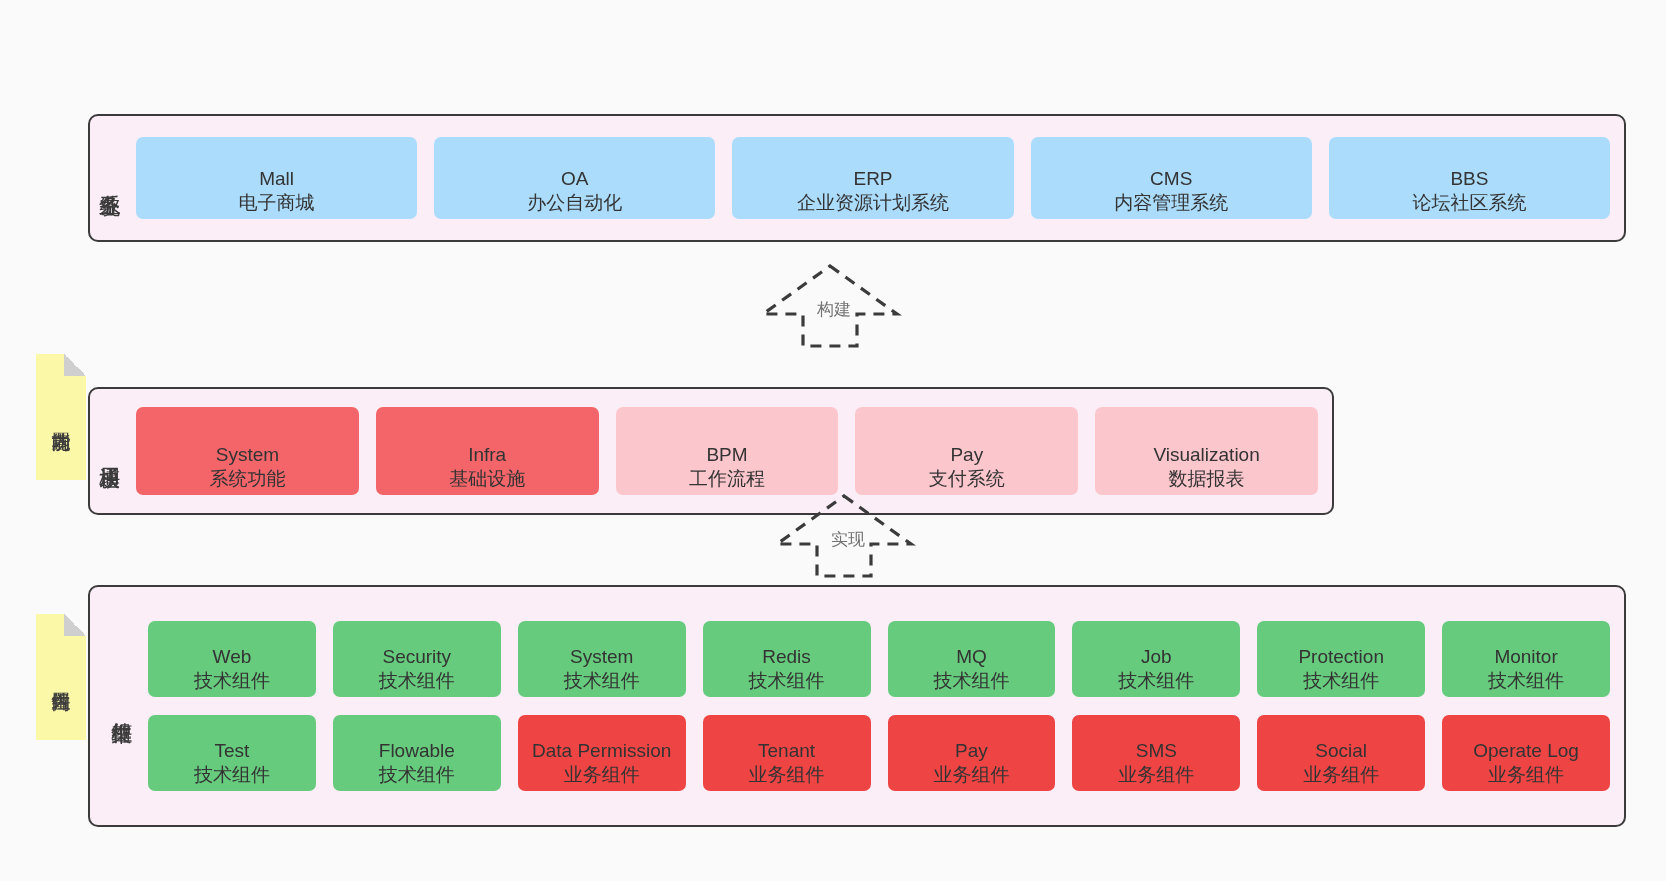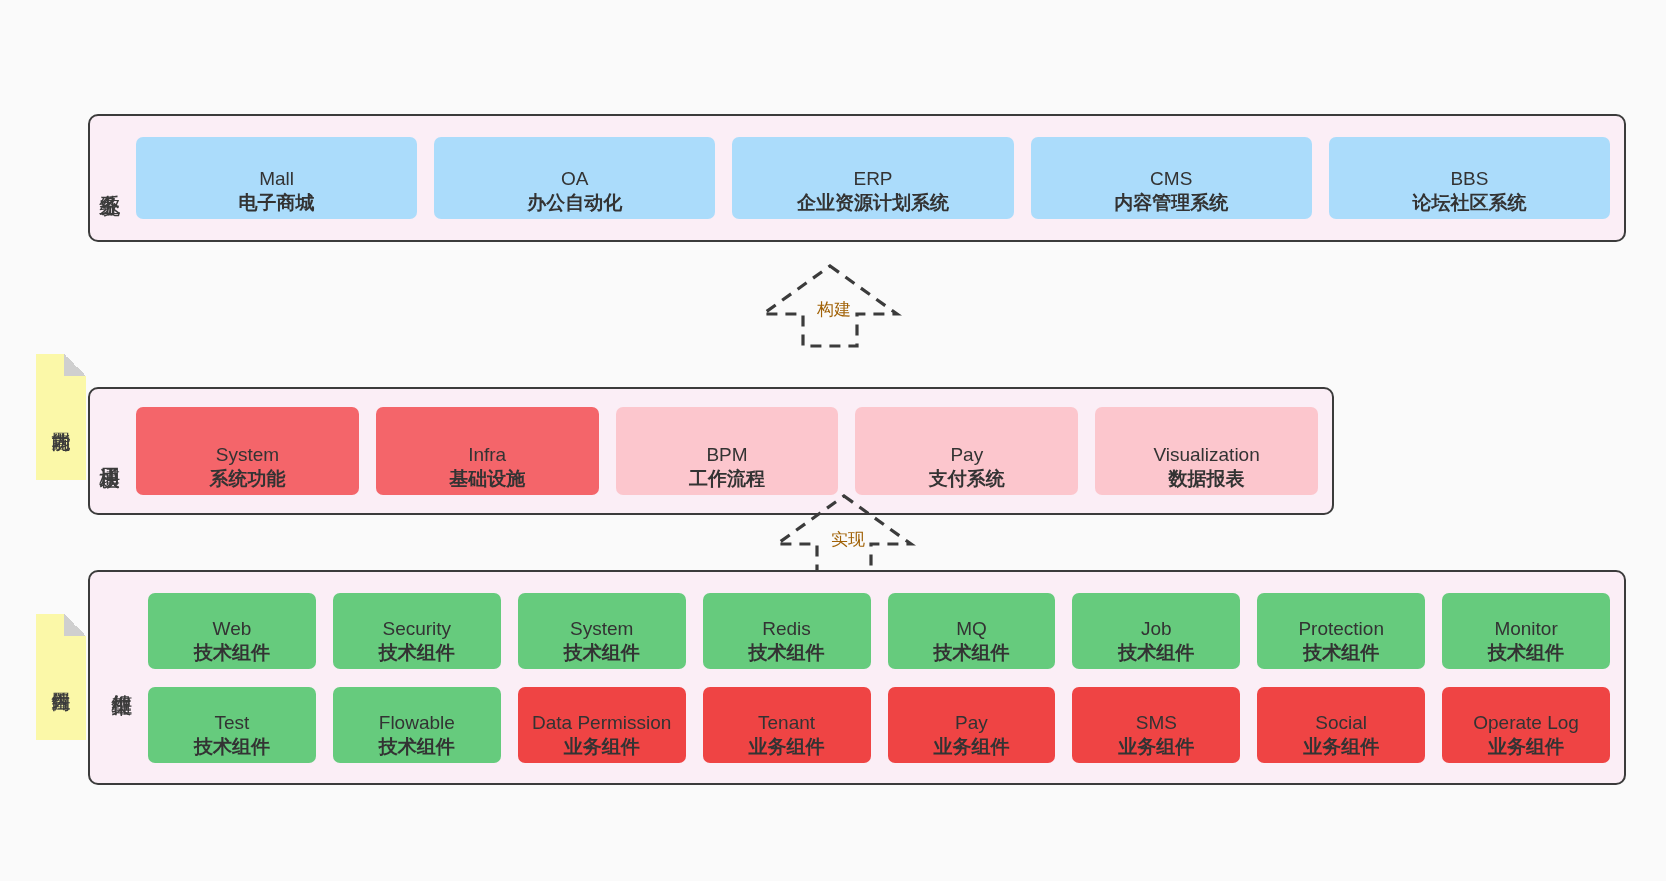--- a/index.html
+++ b/index.html
@@ -78,21 +78,20 @@
     color: #333333;
     line-height: 1.26;
     padding: 4px 6px;
   }
   .card .title-en {
     font-size: 19px;
     white-space: normal;
   }
   .card .title-cn {
     font-size: 19px;
-    font-weight: bold;
   }
 
   .card.biz      { background: #abdcfb; height: 82px; }
   .card.mod-hi   { background: #f4656a; height: 88px; }
   .card.mod-lo   { background: #fcc6cd; height: 88px; }
   .card.tech     { background: #66cb7d; height: 76px; }
   .card.bizcomp  { background: #ef4444; height: 76px; }
 
   
   .sticky {
@@ -120,21 +119,21 @@
   }
 
   
   .arrow {
     position: absolute;
   }
   .arrow svg { display: block; }
   .arrow-label {
     position: absolute;
     font-size: 17px;
-    color: #a16207;
+    color: #737373;
     white-space: nowrap;
     background: transparent;
   }
 </style>
 </head>
 <body>
 
 <div id="canvas">
 
   <div class="section" id="sec-business" style="left:88px; top:114px; width:1538px; height:128px;">
@@ -208,21 +207,21 @@
     <svg width="146" height="86" viewBox="0 0 146 86" fill="none">
       <path d="M73 4 L140 52 L100 52 L100 84 L46 84 L46 52 L6 52 Z" stroke="#3b3b3b" stroke-width="3.2" stroke-dasharray="11 8" stroke-linejoin="miter" fill="none"></path>
     </svg>
     <span class="arrow-label" style="left:60px; top:36px;text-align:center;">实现</span>
   </div>
 
   <div class="sticky" style="left:36px; top:614px; width:50px; height:126px;">
     <span>内置组件</span>
   </div>
 
-  <div class="section" id="sec-framework" style="left:88px; top:570px; width:1538px; height:215px;padding-left:12px;">
+  <div class="section" id="sec-framework" style="left:88px; top:585px; width:1538px; height:242px;padding-left:12px;">
     <div class="section-title">框架组件</div>
     <div class="section-body">
 
       <div class="row">
         <div class="card tech">
           <span class="title-en">Web</span>
           <span class="title-cn">技术组件</span>
         </div>
         <div class="card tech">
           <span class="title-en">Security</span>

